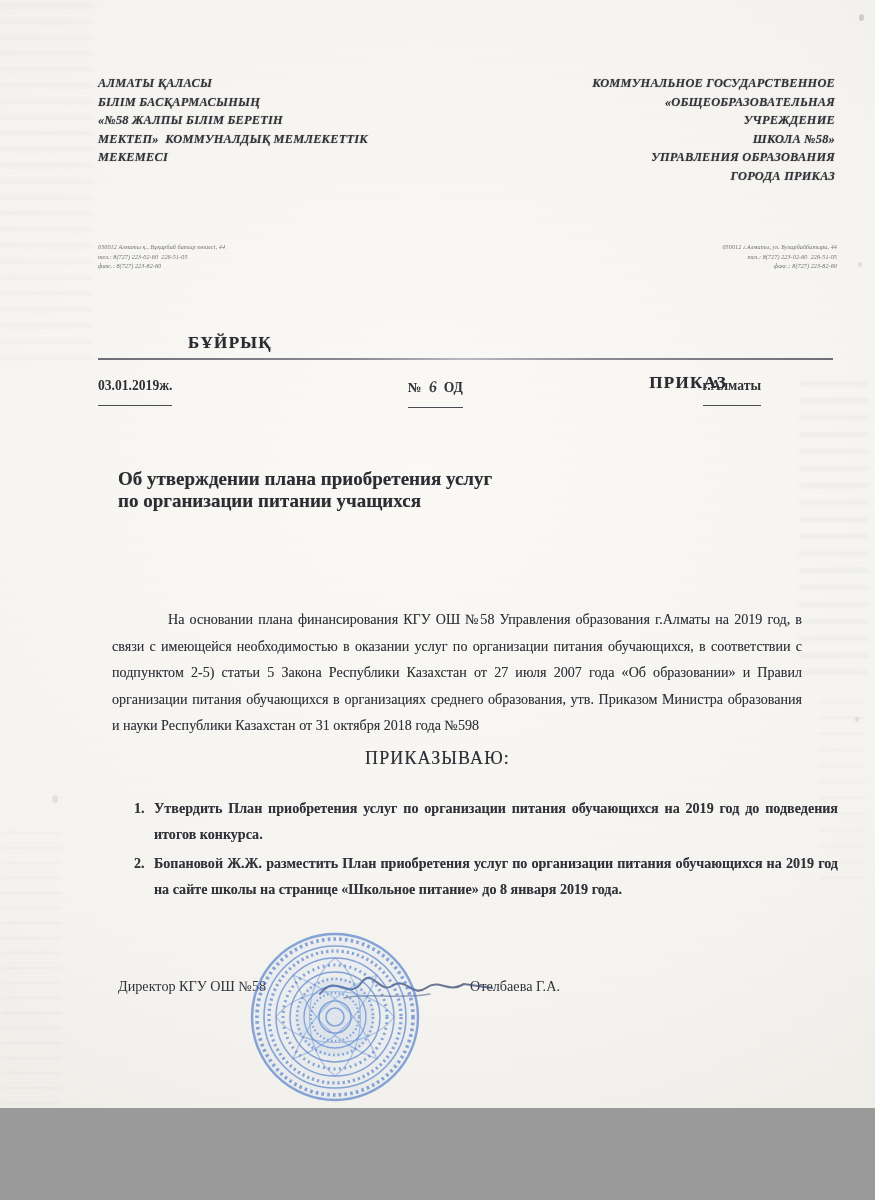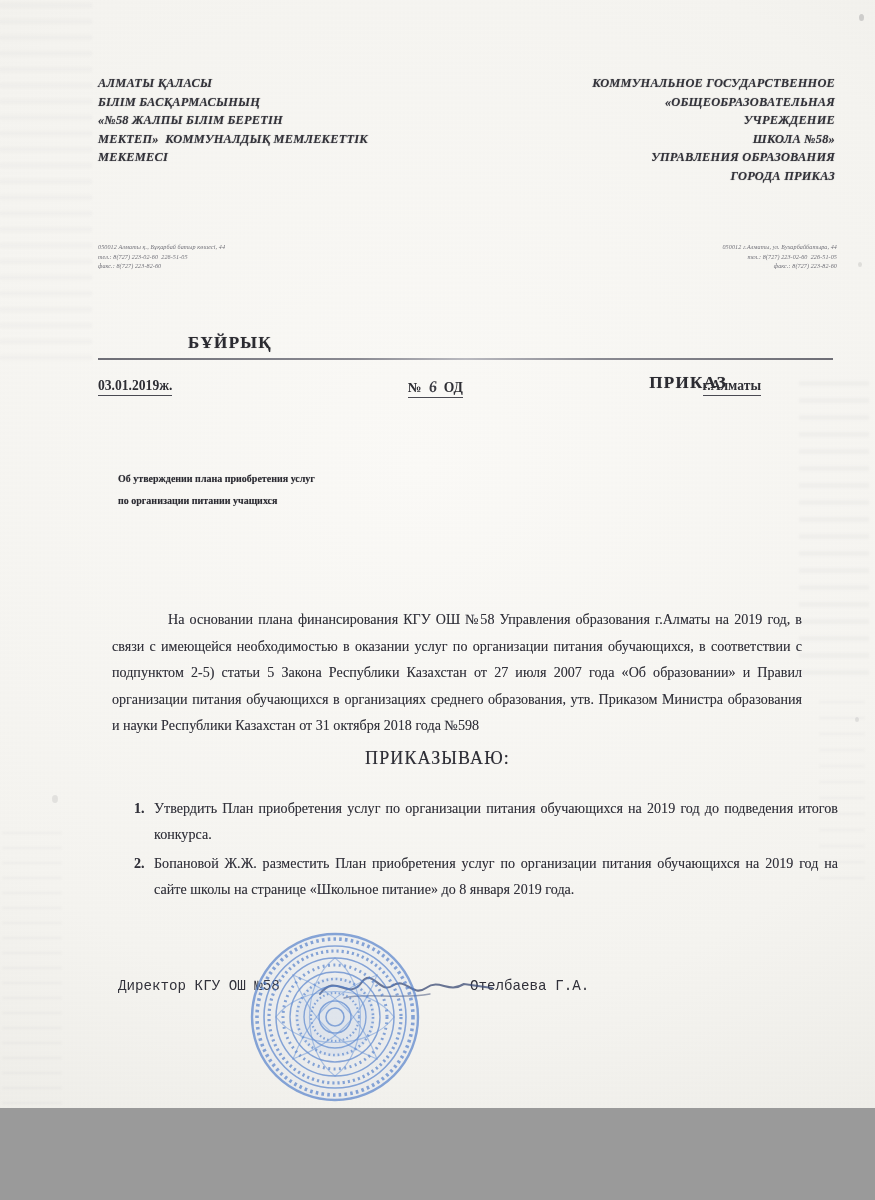--- a/index.html
+++ b/index.html
@@ -149,21 +149,21 @@
     top: 378px;
     height: 24px;
   }
   .meta-item {
     position: absolute;
     top: 0;
     font-size: 13.6px;
     font-weight: 600;
     color: #2f2f35;
     border-bottom: 1.3px solid #4a4a52;
-    padding-bottom: 1px;
+    padding-bottom: 11px;
     white-space: nowrap;
   }
   #order-date { left: 0; }
   #order-number-wrap {
     left: 310px;
     display: flex;
     align-items: baseline;
     gap: 7px;
   }
   #order-number-value {
@@ -177,21 +177,21 @@
   }
   #order-city { right: 72px; }
 
   
   #subject-heading {
     position: absolute;
     left: 118px;
     top: 468px;
     width: 430px;
     font-weight: bold;
-    font-size: 10px;
+    font-size: 19px;
     line-height: 22px;
     color: #2c2c33;
     text-shadow: 0 0 .7px rgba(50,50,56,.45);
   }
   .subj-line { display: block; }
 
   
   #body-paragraph {
     position: absolute;
     left: 112px;
@@ -229,31 +229,31 @@
     list-style: decimal;
     font-size: 14.1px;
     line-height: 26.4px;
     color: #31313a;
   }
   #clause-list li {
     text-align: justify;
     margin-bottom: 2px;
     padding-left: 6px;
     text-shadow: 0 0 .55px rgba(55,55,62,.4);
+    font-weight: bold;
   }
   #clause-list li::marker { font-weight: bold; }
 
   
   #signature-row {
     position: absolute;
     left: 118px;
     top: 978px;
     width: 560px;
     height: 24px;
-    font-family: Liberation Mono, monospace;
   }
   #signature-title {
     position: absolute;
     left: 0; top: 0;
     font-size: 14.2px;
     color: #31313a;
     white-space: nowrap;
   }
   #signature-name {
     position: absolute;

